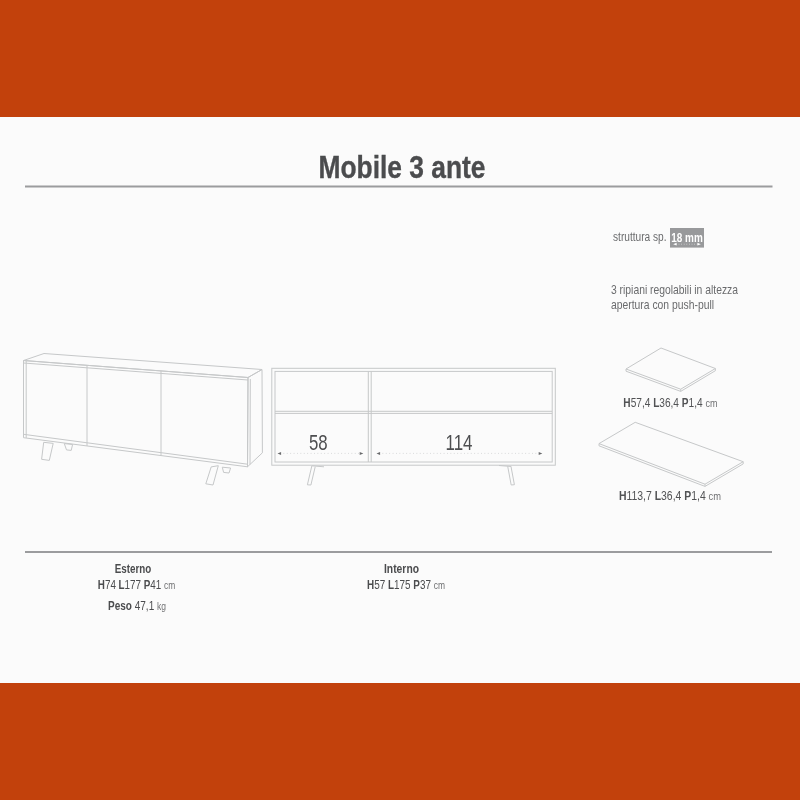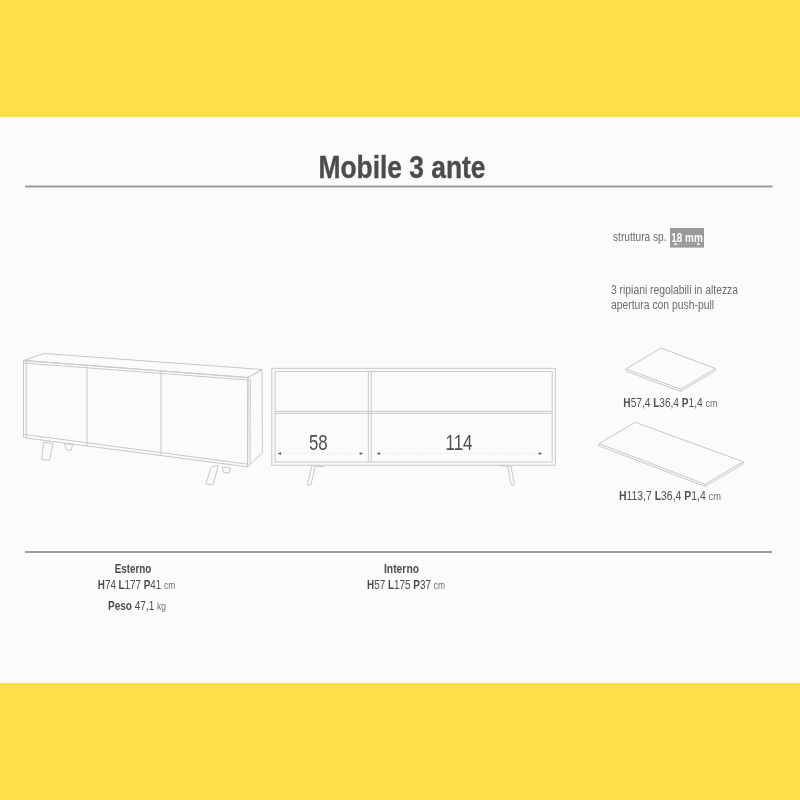--- a/index.html
+++ b/index.html
@@ -1,16 +1,16 @@
 <!DOCTYPE html>
 <html><head>
 <meta charset="utf-8">
 <style>
   html,body{margin:0;padding:0;background:#ffffff;}
-  .page{position:relative;width:800px;height:800px;background:#fde047;overflow:hidden;
+  .page{position:relative;width:800px;height:800px;background:#c2410c;overflow:hidden;
         font-family:"Liberation Sans",sans-serif;}
   svg text{font-family:"Liberation Sans",sans-serif;}
 </style>
 </head>
 <body>
 <div class="page">
 
   <div style="position:absolute;left:0;top:117px;width:800px;height:566px;background:#fbfbfb;"></div>
 
   <svg width="800" height="800" viewBox="0 0 800 800" style="position:absolute;left:0;top:0;">

